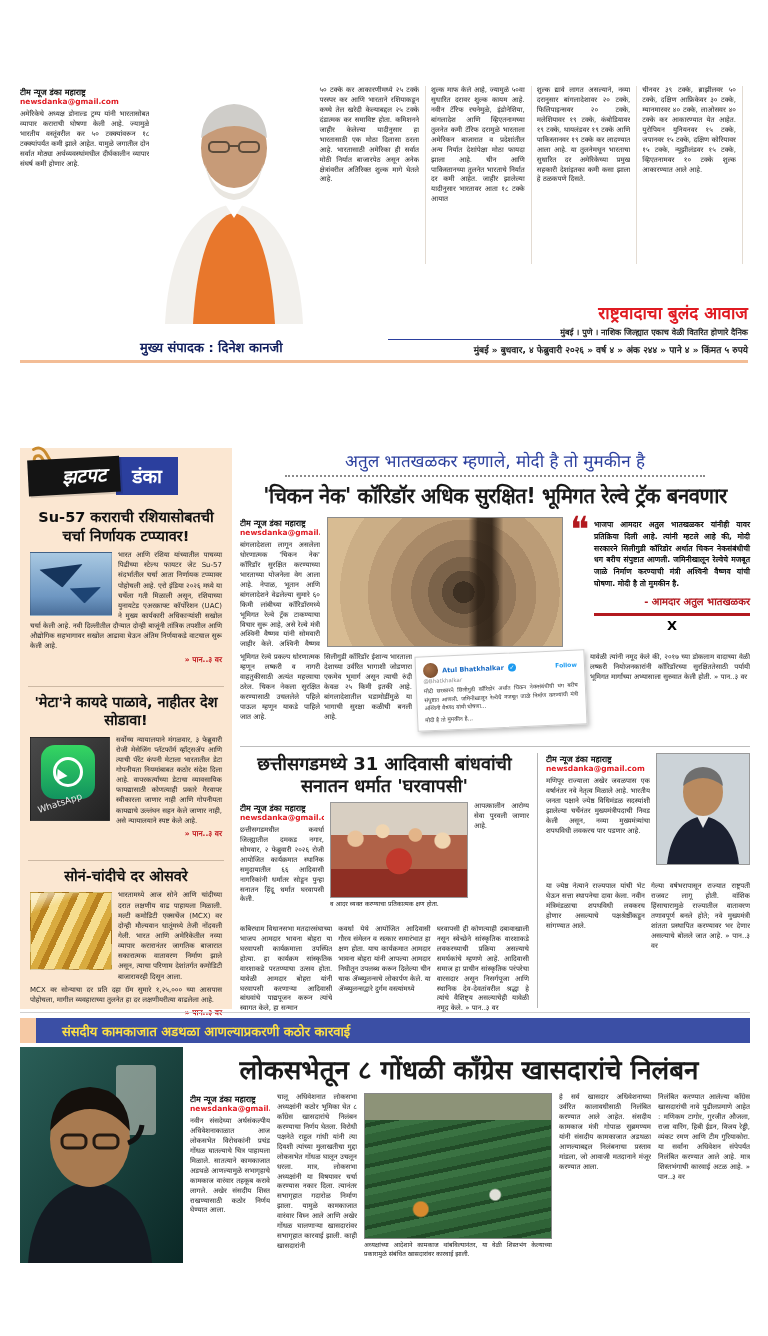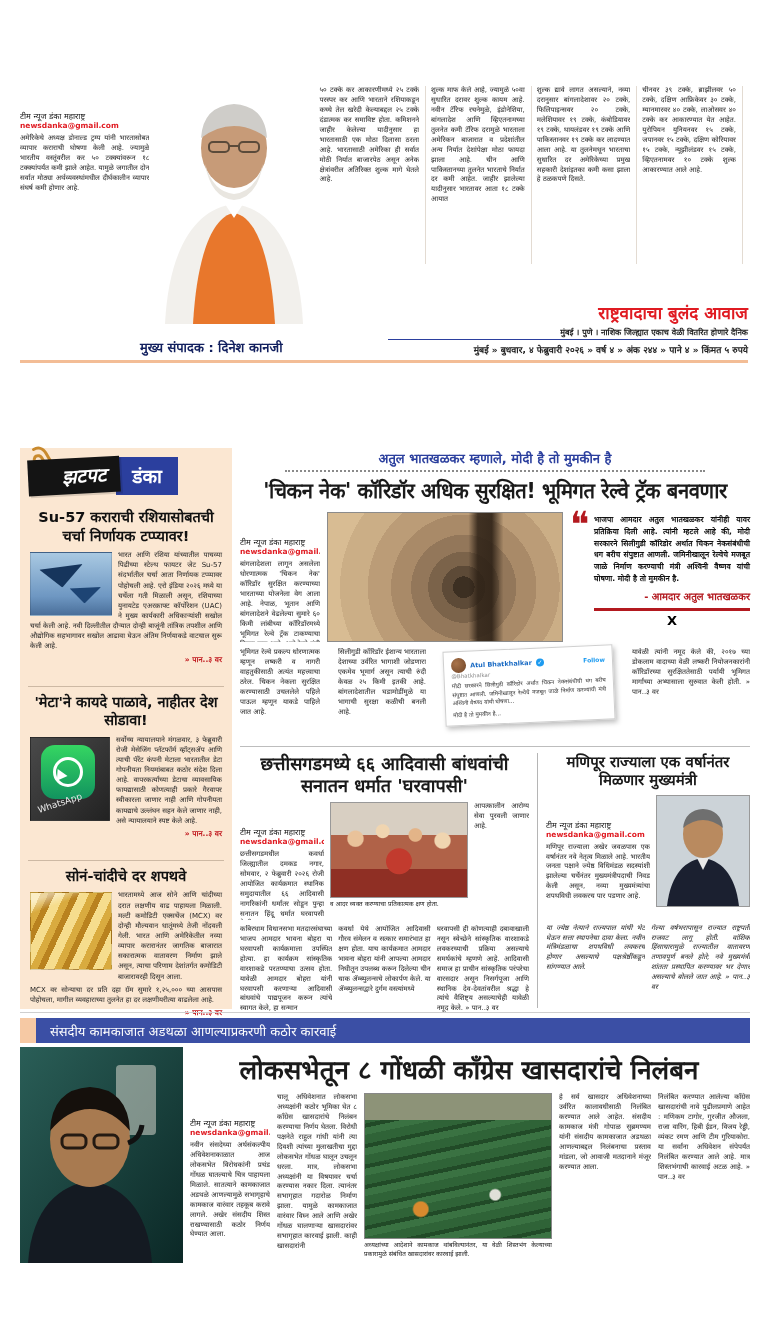--- a/index.html
+++ b/index.html
@@ -8,21 +8,21 @@
     font-family:"DejaVu Sans","Liberation Sans",sans-serif;
     background:#ffffff; color:#1a1a1a; position:relative; overflow:hidden;
   }
   .sec { position:absolute; }
 
   
   #top-story { top:76px; left:20px; width:728px; }
   .ts-head { text-align:center; font-weight:800; font-size:26px; letter-spacing:-0.5px; white-space:nowrap; }
   .ts-head .red { color:#e01b22; }
   .ts-body { display:flex; gap:6px; margin-top:10px; height:178px; align-items:flex-start; }
-  .byline { font-weight:normal; font-size:8px; color:#111;margin-top:24px; }
+  .byline { font-weight:bold; font-size:8px; color:#111; }
   .email  { color:#e01b22; font-size:7.5px; font-weight:bold; margin-bottom:4px; }
   .bodytext { font-size:7px; line-height:1.42; text-align:justify; color:#222; }
   .ts-col { width:100px; overflow:hidden; height:100%; }
   .ts-col.sep { border-left:1px solid #e3dbd2; padding-left:5px; }
   .ts-first { width:130px; overflow:hidden; height:100%; }
   .modi { width:158px; height:238px; position:relative; z-index:3; flex:none; }
 
   
   #masthead { top:301px; left:20px; width:728px; }
   .tagline { text-align:right; color:#e01b22; font-weight:800; font-size:17px; }
@@ -60,37 +60,37 @@
   .wa-label { position:absolute; bottom:10px; left:6px; color:#e8e8e8; font-size:9px; transform:rotate(-18deg); }
   .gold-img { width:82px; height:78px;
     background:
       linear-gradient(160deg, rgba(255,255,255,.5) 0 8%, transparent 20%),
       repeating-linear-gradient(115deg,#f6dd8d 0 9px,#d9ab3f 9px 16px,#b9821f 16px 22px),
       #c99a2e; }
   .page-link { color:#c21d22; font-weight:bold; font-size:7.5px; text-align:right; clear:both; margin-top:2px; }
 
   
   #main-story { top:449px; left:240px; width:510px; }
-  .kicker { color:#2b3f9e; font-weight:700; font-size:13px; text-align:center; }
+  .kicker { color:#2b3f9e; font-weight:400; font-size:17px; text-align:center; }
   .kicker-sep { width:420px; margin:3px auto 4px; border-top:2px dotted #8a8a8a; }
   .ms-head { font-size:21px; font-weight:800; text-align:center; white-space:nowrap; letter-spacing:-0.4px;
              transform:scaleX(.96); transform-origin:center; margin-bottom:8px; }
   .ms-row1 { display:flex; gap:7px; }
   .ms-colA { width:80px; overflow:hidden; height:130px; }
   .tunnel { width:236px; height:130px; border:1px solid #8b8b8b; flex:none;
     background:
       linear-gradient(90deg, transparent 60%, rgba(45,33,22,.85) 64%, rgba(45,33,22,.9) 70%, transparent 75%),
       radial-gradient(circle at 58% 58%, #3c2f22 0 7%, #5d4a37 7% 14%, #7b634a 14% 23%, #93775a 23% 34%, #a98a68 34% 47%, #bb9c77 47% 62%, #cbae86 62% 80%, #d8bc93 80% 100%); }
   .quote-box { flex:1; position:relative; padding-left:24px; padding-top:2px; }
   .quote-mark { position:absolute; left:0; top:-8px; color:#b3191f; font-size:36px; font-family:"DejaVu Serif",serif; }
   .quote-text { font-size:7.6px; font-weight:bold; line-height:1.55; text-align:justify; color:#111; }
   .quote-attr { text-align:right; color:#b3191f; font-weight:800; font-size:10px; margin-top:4px; }
   .quote-rule { border-top:3px solid #b3191f; margin-top:5px; }
   .x-logo { text-align:center; font-weight:900; font-size:13px; margin-top:2px; color:#000; }
-  .ms-row2 { display:flex; gap:18px; margin-top:6px; align-items:flex-start; }
+  .ms-row2 { display:flex; gap:4px; margin-top:6px; align-items:flex-start; }
   .ms-colB { width:80px; overflow:hidden; height:100px; }
   .ms-colC { width:88px; overflow:hidden; height:100px; }
   .tweet { width:170px; flex:none; transform:rotate(-2.5deg); background:#fff; border:1px solid #cfcfcf;
            box-shadow:2px 3px 5px rgba(0,0,0,.25); padding:6px 7px; }
   .tweet-head { display:flex; align-items:center; gap:4px; }
   .tweet-avatar { width:15px; height:15px; border-radius:50%; background:radial-gradient(circle at 35% 35%,#a9744b,#6e4326); flex:none; }
   .tweet-name { color:#1a6bc4; font-size:6.5px; font-weight:bold; }
   .tweet-verified { display:inline-block; width:8px; height:8px; border-radius:50%; background:#1d9bf0; color:#fff;
                     font-size:6px; line-height:8px; text-align:center; }
   .tweet-handle { color:#8a8a8a; font-size:5.5px; }
@@ -116,29 +116,29 @@
       radial-gradient(circle at 82% 40%, #f0d5b0 0 6%, transparent 7%),
       radial-gradient(circle at 50% 62%, #c23b2e 0 14%, transparent 15%),
       linear-gradient(180deg,#d8cfc2 0 34%, #b06248 34% 70%, #8f2f24 70% 100%); }
   .caption { font-size:6.3px; line-height:1.35; color:#222; margin-top:2px; text-align:justify; }
   .tr-colB { flex:1; overflow:hidden; height:118px; }
   .tr-row2 { display:flex; gap:6px; margin-top:5px; }
   .tr-row2 .c { flex:1; overflow:hidden; height:92px; }
   .mn-row1 { display:flex; gap:6px; }
   .mn-colA { flex:1; overflow:hidden; height:124px; }
   .portrait { width:94px; height:112px; flex:none; border:1px solid #999; }
-  .mn-row2 { display:flex; gap:6px; margin-top:5px;font-style:italic; }
+  .mn-row2 { display:flex; gap:6px; margin-top:5px; }
   .mn-row2 .c { flex:1; overflow:hidden; height:86px; }
 
   
   #bottom { top:1012px; left:20px; width:730px; border-top:1px solid #cfcfcf; padding-top:5px; }
   .banner-row { display:flex; height:25px; }
   .banner-notch { width:16px; background:#f6c9a4; }
-  .banner { flex:1; background:#3b4fa5; color:#ffffff; font-weight:400; font-size:13px; display:flex;
-            align-items:center; padding-left:14px; }
+  .banner { flex:1; background:#3b4fa5; color:#fde047; font-weight:700; font-size:13px; display:flex;
+            align-items:center; padding-left:26px; }
   .bs-head { font-size:26px; font-weight:800; text-align:center; margin:8px 0 6px 168px; white-space:nowrap; }
   .bs-wrap { position:relative; }
   .left-photo { position:absolute; left:0; top:-46px; width:163px; height:216px; overflow:hidden; }
   .bs-cols { display:flex; gap:7px; margin-left:170px; }
   .bs-c1 { width:80px; overflow:hidden; height:196px; }
   .bs-c2 { width:80px; overflow:hidden; height:196px; }
   .bs-fig { width:188px; flex:none; }
   .parl-photo { width:188px; height:146px; border:1px solid #888;
     background:
       radial-gradient(circle at 30% 80%, #d88a2e 0 4%, transparent 5%),
@@ -224,21 +224,21 @@
               <span class="wa-glyph"></span>
             </span>
           <span class="wa-label">WhatsApp</span>
         </span>
         <span>सर्वोच्च न्यायालयाने मंगळवार, ३ फेब्रुवारी रोजी मेसेजिंग प्लॅटफॉर्म व्हॉट्सॲप आणि त्याची पॅरेंट कंपनी मेटाला भारतातील डेटा गोपनीयता नियमांबाबत कठोर संदेश दिला आहे. वापरकर्त्यांच्या डेटाचा व्यावसायिक फायद्यासाठी कोणत्याही प्रकारे गैरवापर स्वीकारला जाणार नाही आणि गोपनीयता कायद्याचे उल्लंघन सहन केले जाणार नाही, असे न्यायालयाने स्पष्ट केले आहे.</span>
       </div>
       <div class="page-link">» पान..३ वर</div>
     </div>
 
     <div class="sb-story last">
-      <div class="sb-h">सोनं-चांदीचे दर शपथवे</div>
+      <div class="sb-h">सोनं-चांदीचे दर ओसवरे</div>
       <div class="sb-body">
         <span class="sb-img gold-img"></span>
         <span>भारतामध्ये आज सोने आणि चांदीच्या दरात लक्षणीय वाढ पाहायला मिळाली. मल्टी कमोडिटी एक्सचेंज (MCX) वर दोन्ही मौल्यवान धातूंमध्ये तेजी नोंदवली गेली. भारत आणि अमेरिकेतील नव्या व्यापार करारानंतर जागतिक बाजारात सकारात्मक वातावरण निर्माण झाले असून, त्याचा परिणाम देशांतर्गत कमोडिटी बाजारावरही दिसून आला.</span>
       </div>
       <div class="sb-body" style="margin-top:3px">MCX वर सोन्याचा दर प्रति दहा ग्रॅम सुमारे १,२५,००० च्या आसपास पोहोचला, मागील व्यवहाराच्या तुलनेत हा दर लक्षणीयरीत्या वाढलेला आहे.</div>
       <div class="page-link">» पान..३ वर</div>
     </div>
   </aside>
 
   <section class="sec" id="main-story">
@@ -273,42 +273,41 @@
         <div class="tweet-handle">@Bhatkhalkar</div>
         <p class="tweet-text">मोदी सरकारने सिलीगुडी कॉरिडोर अर्थात चिकन नेकसंबंधीची धग बरीच संपुष्टात आणली. जमिनीखालून रेल्वेचे मजबूत जाळे निर्माण करण्याची मंत्री अश्विनी वैष्णव यांची घोषणा...</p>
         <p class="tweet-foot">मोदी है तो मुमकीन है...</p>
       </div>
       <p class="bodytext ms-colD">यावेळी त्यांनी नमूद केले की, २०१७ च्या डोकलाम वादाच्या वेळी लष्करी नियोजनकारांनी कॉरिडॉरच्या सुरक्षिततेसाठी पर्यायी भूमिगत मार्गांच्या अभ्यासाला सुरुवात केली होती. » पान..३ वर</p>
     </div>
   </section>
 
   <section class="sec" id="row2">
     <div class="tribal">
-      <h3 class="st-h">छत्तीसगडमध्ये ६६ आदिवासी बांधवांची सनातन धर्मात 'घरवापसी'</h3>
+      <h3 class="st-h">छत्तीसगडमध्ये 31 आदिवासी बांधवांची सनातन धर्मात 'घरवापसी'</h3>
       <div class="tr-row1">
         <div class="tr-colA">
           <div class="byline">टीम न्यूज डंका महाराष्ट्र</div>
           <div class="email">newsdanka@gmail.com</div>
           <p class="bodytext">छत्तीसगडमधील कवर्धा जिल्ह्यातील दमकड नगार, सोमवार, २ फेब्रुवारी २०२६ रोजी आयोजित कार्यक्रमात स्थानिक समुदायातील ६६ आदिवासी नागरिकांनी धर्मांतर सोडून पुन्हा सनातन हिंदू धर्मात घरवापसी केली.</p>
         </div>
         <div class="tr-fig">
           <div class="tribal-photo"></div>
           <div class="caption">व आदर व्यक्त करण्याचा प्रतिकात्मक क्षण होता.</div>
         </div>
         <p class="bodytext tr-colB">आपत्कालीन आरोग्य सेवा पुरवली जाणार आहे.</p>
       </div>
       <div class="tr-row2">
         <p class="bodytext c">कबिरधाम विधानसभा मतदारसंघाच्या भाजप आमदार भावना बोहरा या घरवापसी कार्यक्रमाला उपस्थित होत्या. हा कार्यक्रम सांस्कृतिक वारशाकडे परतण्याचा उत्सव होता. यावेळी आमदार बोहरा यांनी घरवापसी करणाऱ्या आदिवासी बांधवांचे पाद्यपूजन करून त्यांचे स्वागत केले, हा सन्मान</p>
         <p class="bodytext c">कवर्धा येथे आयोजित आदिवासी गौरव संमेलन व सत्कार समारंभात हा क्षण होता. याच कार्यक्रमात आमदार भावना बोहरा यांनी आपल्या आमदार निधीतून उपलब्ध करून दिलेल्या चीन चाक ॲम्ब्युलन्सचे लोकार्पण केले. या ॲम्ब्युलन्सद्वारे दुर्गम वस्त्यांमध्ये</p>
         <p class="bodytext c">घरवापसी ही कोणत्याही दबावाखाली नसून स्वेच्छेने सांस्कृतिक वारशाकडे लवकरच्याची प्रक्रिया असल्याचे समर्थकांचे म्हणणे आहे. आदिवासी समाज हा प्राचीन सांस्कृतिक परंपरेचा वारसदार असून निसर्गपूजा आणि स्थानिक देव-देवतांवरील श्रद्धा हे त्यांचे वैशिष्ट्य असल्याचेही यावेळी नमूद केले. » पान..३ वर</p>
       </div>
     </div>
 
     <div class="manipur">
-      <h3 class="st-h small">मणिपूर राज्याला एक वर्षानंतर मिळणार मुख्यमंत्री</h3>
       <div class="mn-row1">
         <div class="mn-colA">
           <div class="byline">टीम न्यूज डंका महाराष्ट्र</div>
           <div class="email">newsdanka@gmail.com</div>
           <p class="bodytext">मणिपूर राज्याला अखेर जवळपास एक वर्षानंतर नवे नेतृत्व मिळाले आहे. भारतीय जनता पक्षाने ज्येष्ठ विधिमंडळ सदस्यांशी झालेल्या चर्चेनंतर मुख्यमंत्रीपदाची निवड केली असून, नव्या मुख्यमंत्र्यांचा शपथविधी लवकरच पार पडणार आहे.</p>
         </div>
         <div class="portrait">
           <svg width="92" height="110" viewBox="0 0 92 110">
             <rect width="92" height="110" fill="#ccd3d8"></rect>
             <path d="M10,110 C14,76 30,64 46,62 C62,64 78,76 82,110 Z" fill="#1b2030"></path>

